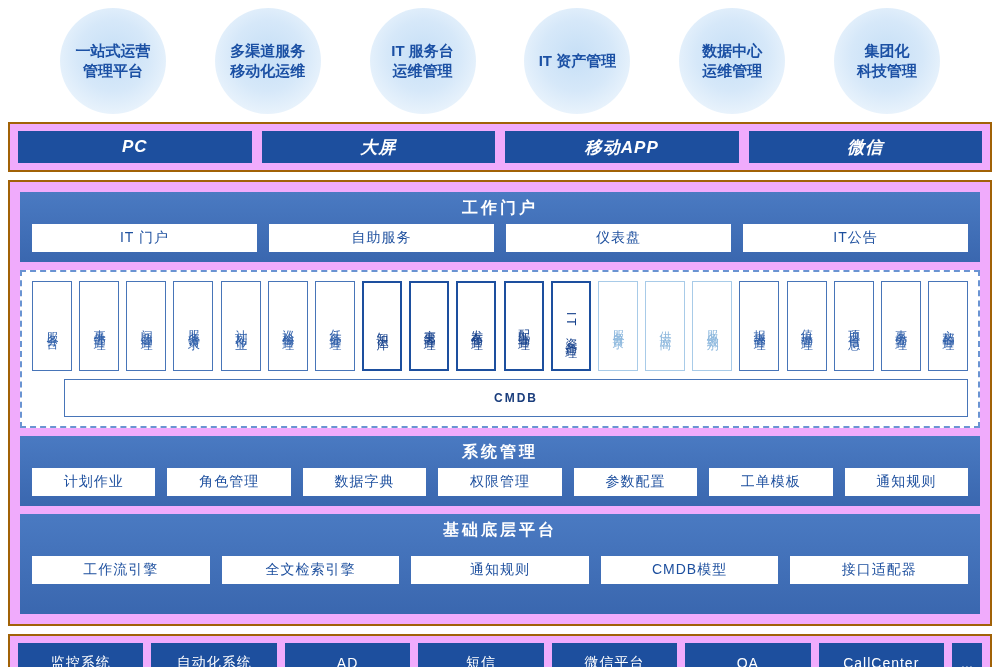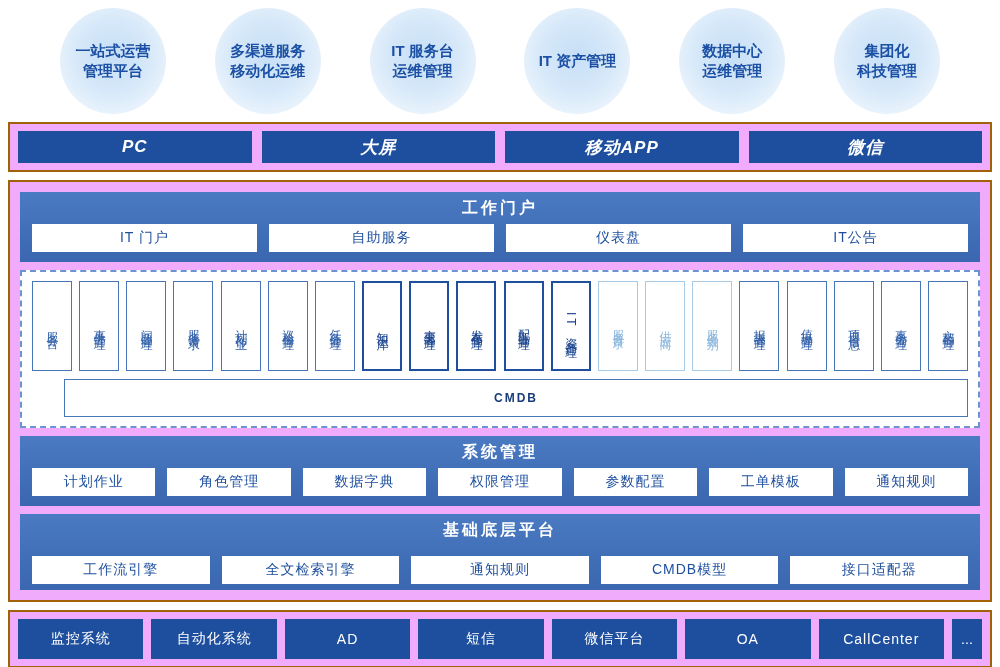--- a/index.html
+++ b/index.html
@@ -36,21 +36,21 @@
   .modules { display:flex; justify-content:space-between; }
   .module { width:40px; height:90px; border:1px solid #4875b8; color:#2f5fa9; background:#fff;
             display:flex; align-items:center; justify-content:center;
             writing-mode:vertical-rl; font-size:12px; letter-spacing:3px; }
   .module.bold { border:2px solid #1d4f9e; color:#16418c; }
   .module.light { border-color:#a8cbe8; color:#8fb9de; }
   .cmdb { border:1px solid #4875b8; height:38px; display:flex; align-items:center; justify-content:center;
           color:#1a3d7c; font-weight:bold; font-size:12px; letter-spacing:2px;margin-left:32px; }
 
   .platform .section-title { margin-bottom:16px; }
-  .platform { padding-bottom:6px; }
+  .platform { padding-bottom:30px; }
 
   
   .integrations { display:flex; gap:8px; padding:7px 8px; }
   .dark-btn { flex:1; height:40px; background:#1d4f9e; color:#fff; display:flex; align-items:center; justify-content:center;
               font-size:14px; letter-spacing:1px; }
   .dark-btn.more { flex:0 0 30px; letter-spacing:0; }
 </style>
 </head>
 <body>
 

